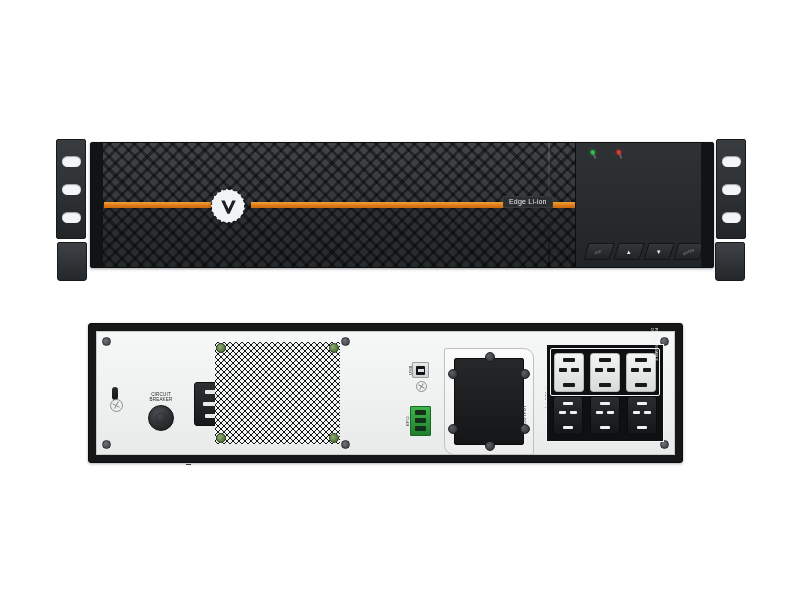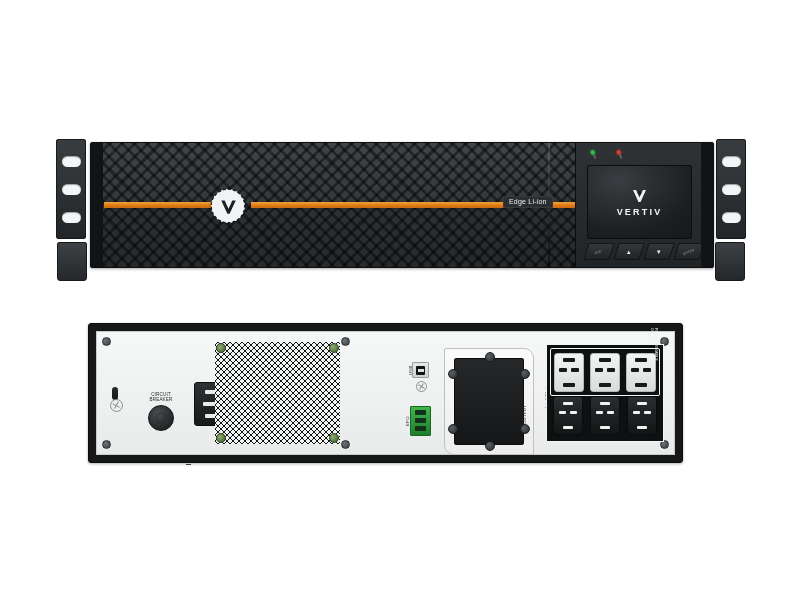--- a/index.html
+++ b/index.html
@@ -353,27 +353,20 @@
         <div class="led green">
           <div class="stem"></div>
             <div class="dot"></div>
         </div>
         <div class="led red">
           <div class="stem"></div>
             <div class="dot"></div>
         </div>
       </div>
 
-      <div id="lcd">
-        <svg viewBox="0 0 100 100" aria-hidden="true">
-          <path d="M12 18 L30 18 L50 62 L70 18 L88 18 L56 88 L44 88 Z" fill="#f2f3f4"></path>
-          <circle cx="50" cy="34" r="11" fill="#1c1e20"></circle>
-        </svg>
-        <div id="lcd-wordmark">VERTIV</div>
-      </div>
 
       <div id="display-buttons">
         <div class="disp-btn">
           <span class="txt">ESC</span>
         </div>
         <div class="disp-btn">
           <span class="glyph">▲</span>
         </div>
         <div class="disp-btn">
           <span class="glyph">▼</span>

